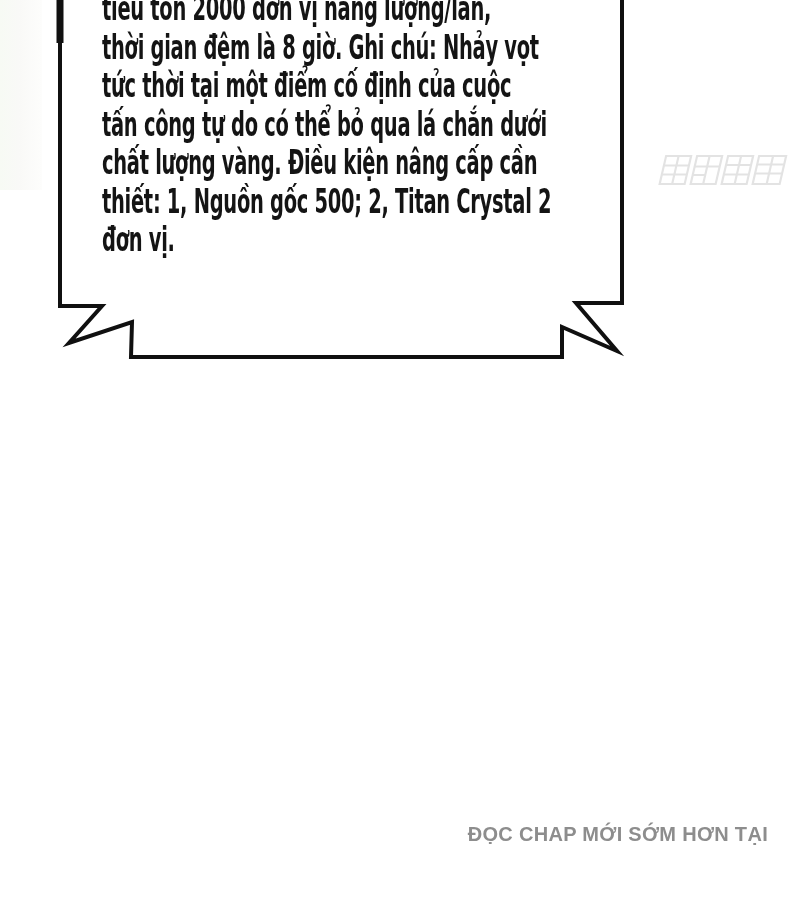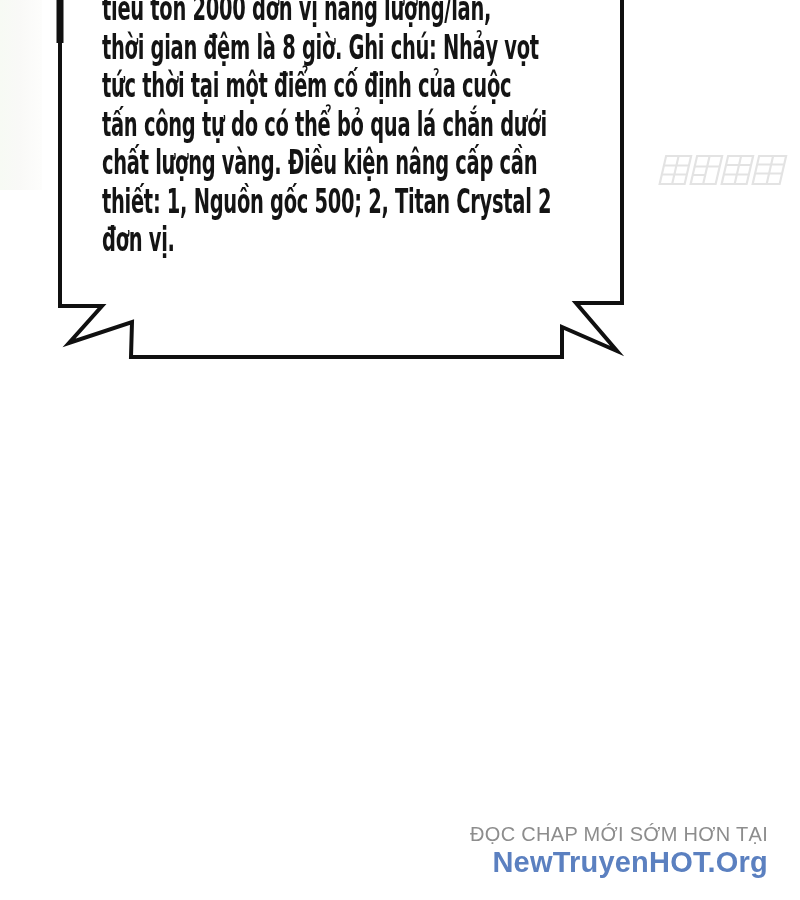--- a/index.html
+++ b/index.html
@@ -68,21 +68,21 @@
   }
   .footer {
     position: absolute;
     right: 32px;
     top: 822px;
     text-align: right;
   }
   .footer-tagline {
     color: var(--footer-tagline);
     font-size: 20px;
-    font-weight: normal;
+    font-weight: bold;
     letter-spacing: 0.3px;
     line-height: 24px;
     white-space: nowrap;
   }
   .footer-site {
     color: var(--footer-site);
     font-size: 29px;
     font-weight: bold;
     line-height: 33px;
     letter-spacing: 0.2px;
@@ -136,14 +136,13 @@
     </g>
     <g class="glyph">
       <rect x="94.5" y="6" width="27" height="28"></rect>
       <path d="M94.5 14.5 h27 M94.5 23.5 h27 M108.5 6 v28"></path>
     </g>
   </g>
 </svg>
 
 <div class="footer">
   <div class="footer-tagline">ĐỌC CHAP MỚI SỚM HƠN TẠI</div>
-  <div class="footer-site">NewTruyenHOT.Org</div>
 </div>
 
 </body></html>

